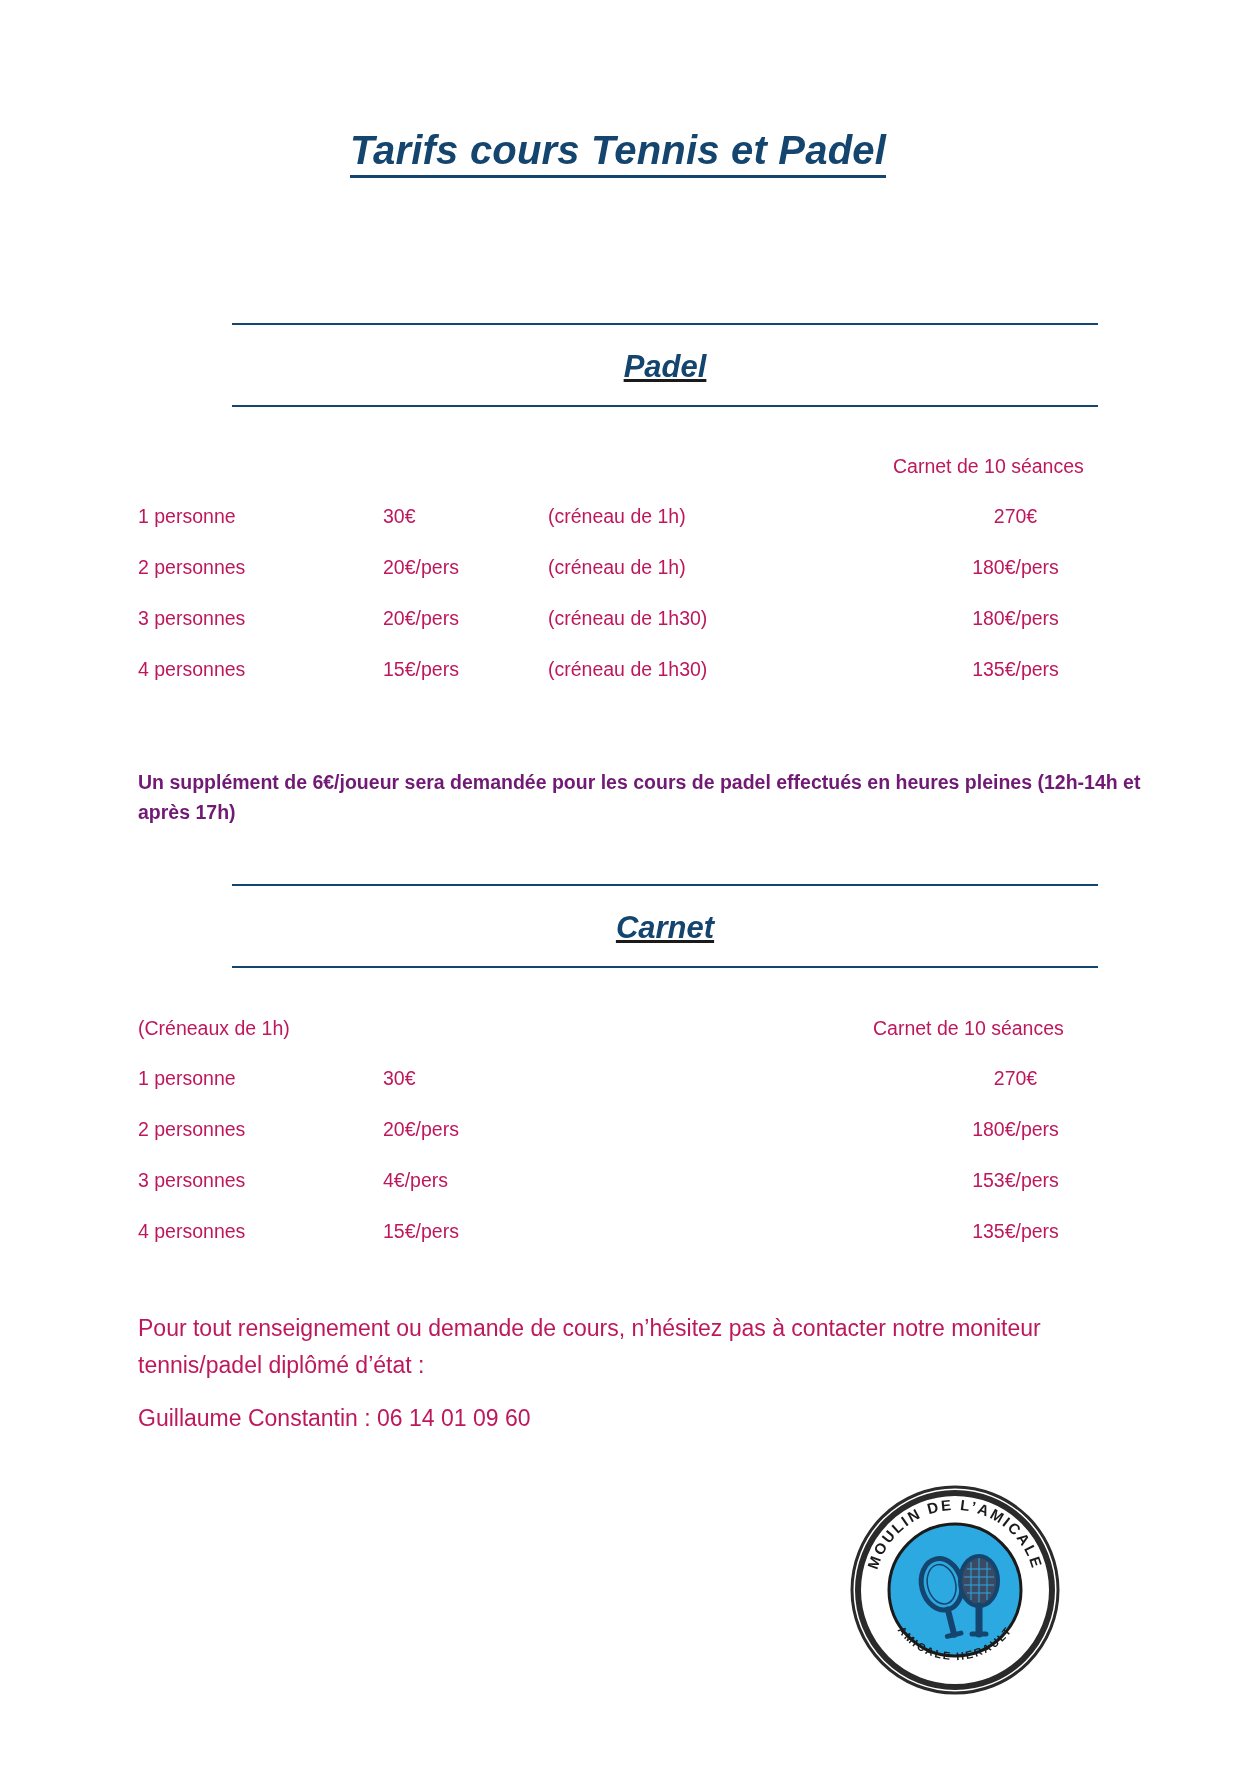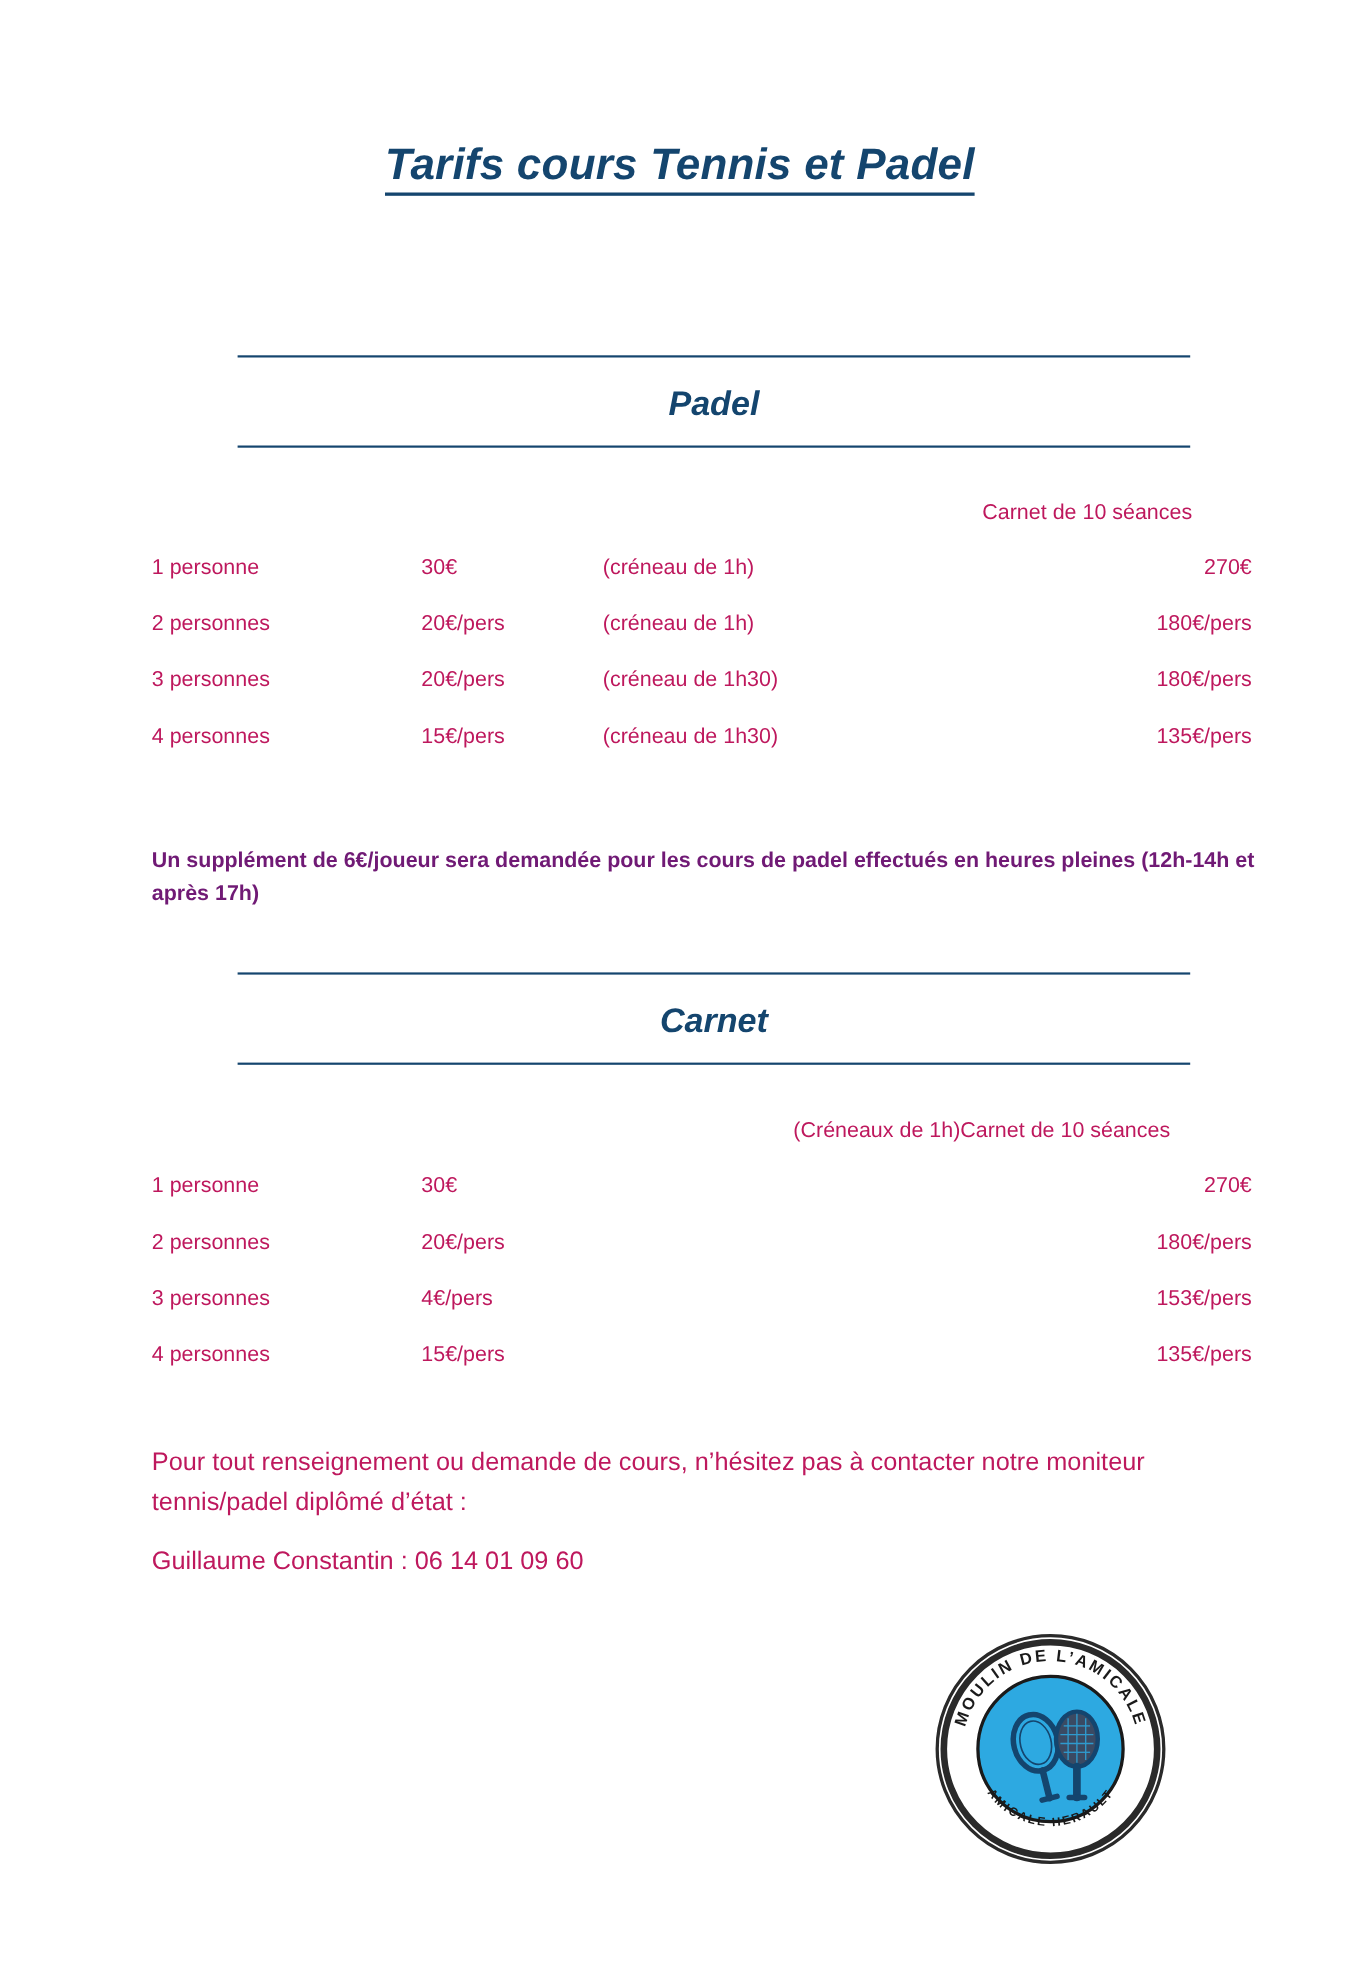--- a/index.html
+++ b/index.html
@@ -37,22 +37,23 @@
     letter-spacing: 0.2px;
   }
   .doc-title span {
     border-bottom: 3px solid #14456e;
     padding-bottom: 3px;
   }
 
   
   .section-head {
     position: absolute;
-    left: 216px;
+    left: 232px;
     width: 866px;
+    text-decoration: underline;
   }
   .section-head .rule {
     height: 0;
     border-top: 2px solid #14456e;
   }
   .section-head .sec-title {
     text-align: center;
     font-size: 31px;
     font-weight: bold;
     font-style: italic;
@@ -69,36 +70,35 @@
     color: #be185d;
   }
   .row {
     display: flex;
     align-items: baseline;
     height: 51px;
   }
   .c-people { width: 245px; }
   .c-price  { width: 165px; }
   .c-slot   { width: 345px; }
-  .c-carnet { width: 245px; text-align: right; }
+  .c-carnet { width: 245px; text-align: center; }
 
   
   .padel-head {
     display: flex;
     height: 50px;
     align-items: baseline;
   }
   .padel-head .spacer { width: 755px; }
   .padel-head .lbl { font-size: 19.5px; }
 
   .tennis-head {
     display: flex;
     height: 50px;
     align-items: baseline;
-    text-align: right;
   }
   .tennis-head .creneaux { width: 735px; font-size: 19.5px; }
   .tennis-head .lbl { font-size: 19.5px; }
 
   
   .note {
     position: absolute;
     left: 138px;
     width: 1010px;
     font-size: 19.5px;

